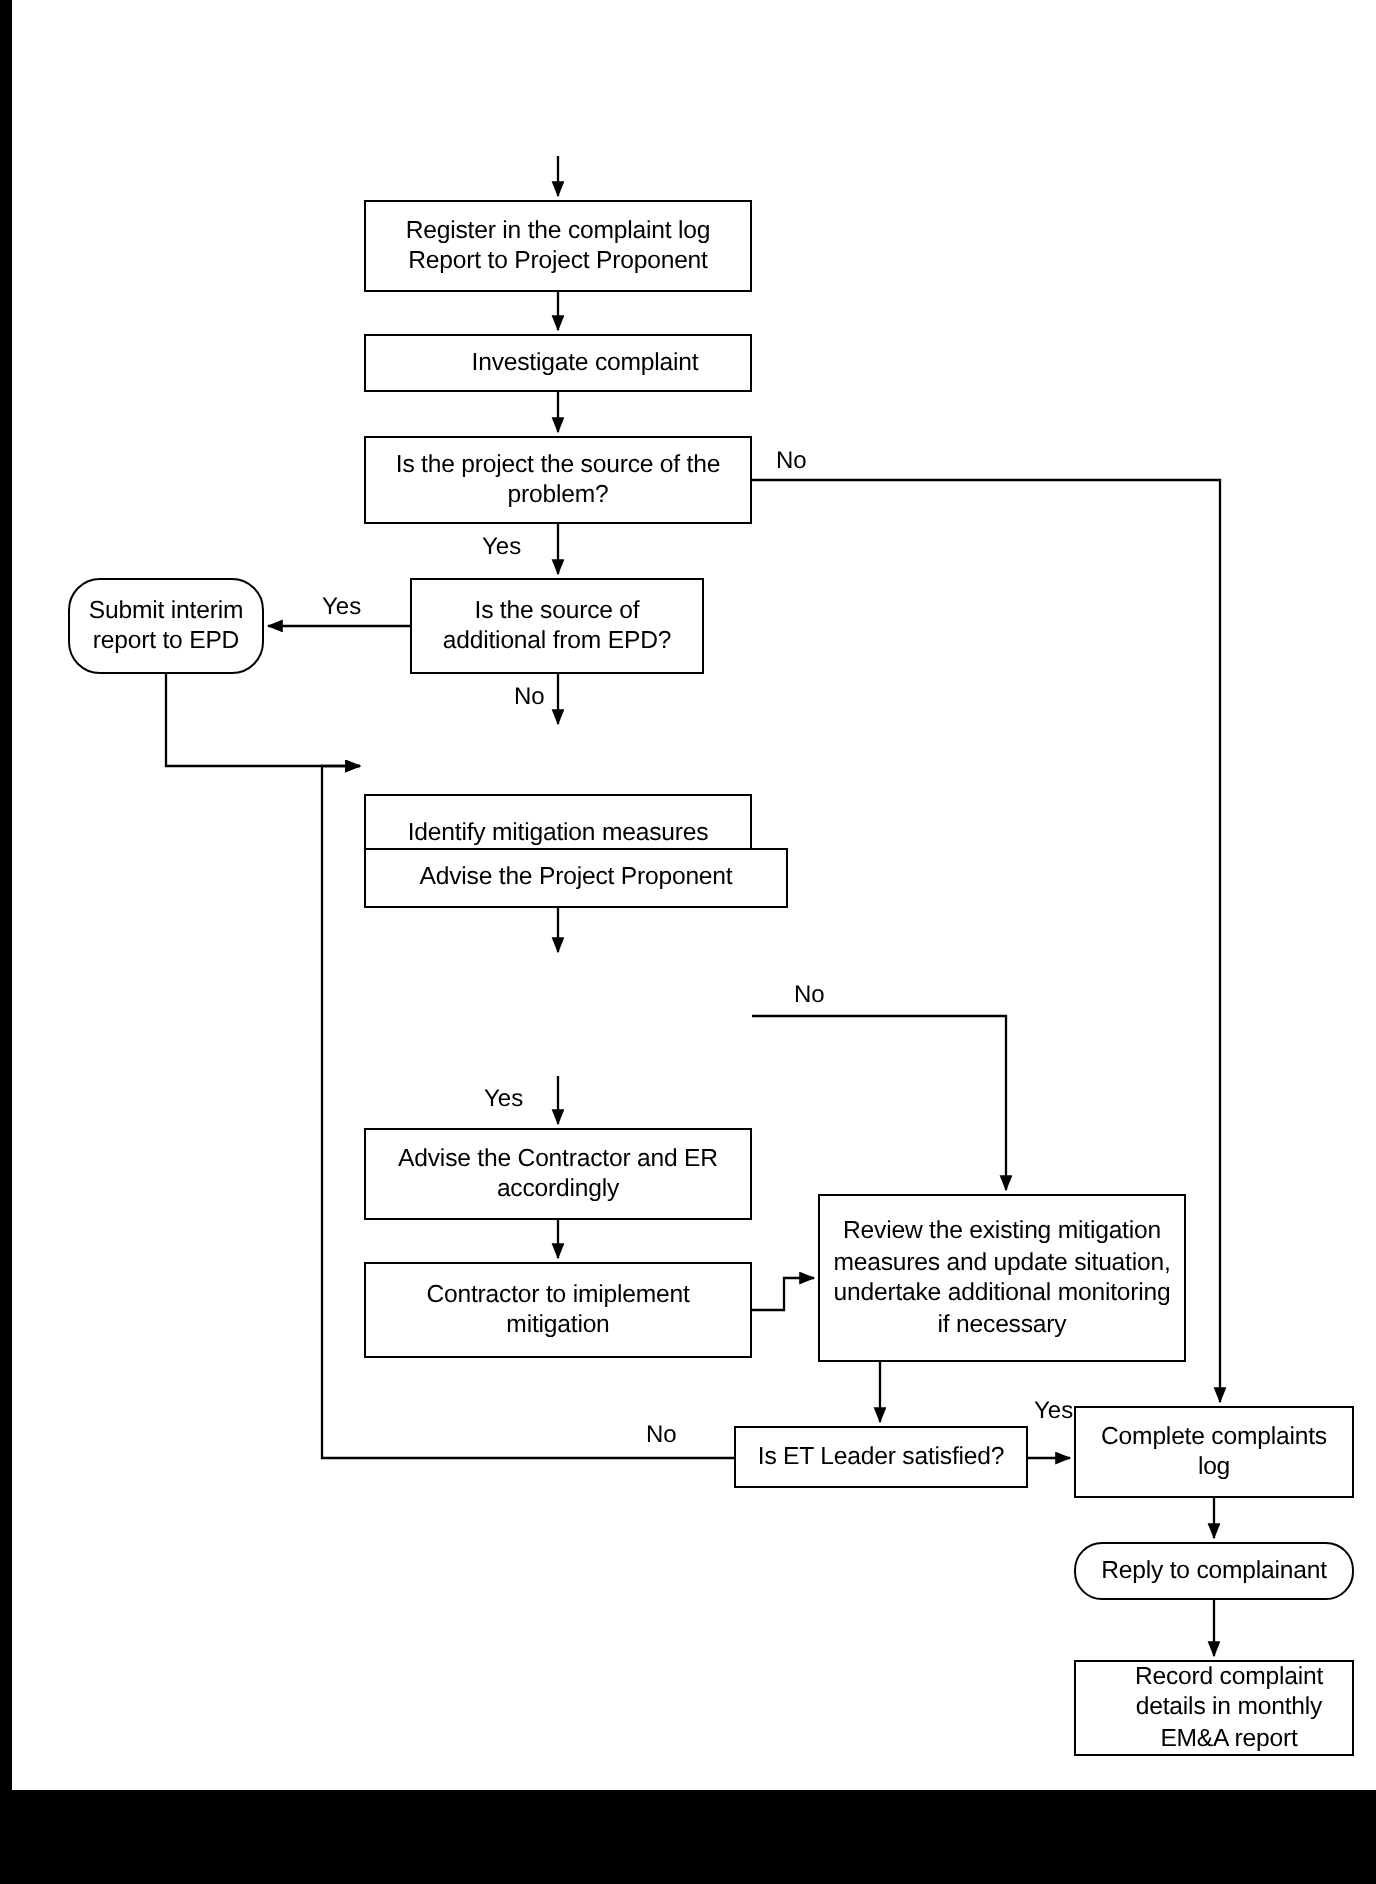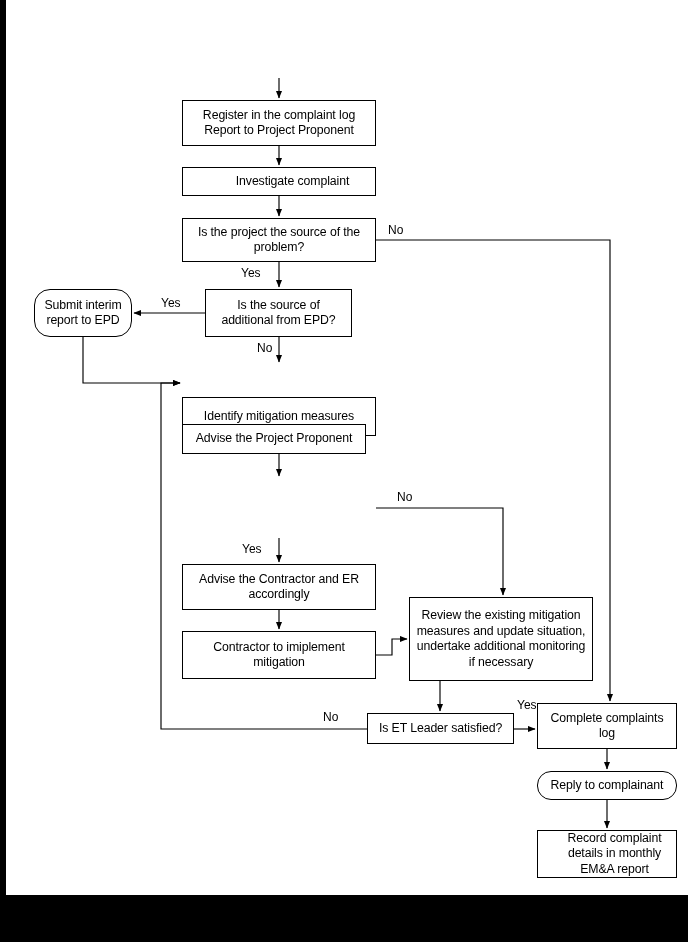--- a/index.html
+++ b/index.html
@@ -129,21 +129,21 @@
   <div class="node" style="left:176px; top:167px; width:194px; height:29px;padding-left:32px;">Investigate complaint</div>
 
   <div class="node" style="left:176px; top:218px; width:194px; height:44px;">Is the project the source of the problem?</div>
 
   <div class="node" style="left:28px; top:289px; width:98px; height:48px;border-radius:16px;">Submit interim report to EPD</div>
 
   <div class="node" style="left:199px; top:289px; width:147px; height:48px;">Is the source of additional from EPD?</div>
 
   <div class="node" style="left:176px; top:364px; width:194px; height:39px;margin-top:33px;">Identify mitigation measures</div>
 
-  <div class="node" style="left:176px; top:424px; width:184px; height:30px;">Advise the Project Proponent</div>
+  <div class="node" style="left:176px; top:424px; width:212px; height:30px;">Advise the Project Proponent</div>
 
 
   <div class="node" style="left:176px; top:564px; width:194px; height:46px;">Advise the Contractor and ER accordingly</div>
 
   <div class="node" style="left:176px; top:631px; width:194px; height:48px;">Contractor to imiplement mitigation</div>
 
   <div class="node" style="left:403px; top:597px; width:184px; height:84px;">Review the existing mitigation measures and update situation, undertake additional monitoring if necessary</div>
 
   <div class="node" style="left:531px; top:703px; width:140px; height:46px;">Complete complaints log</div>
 

